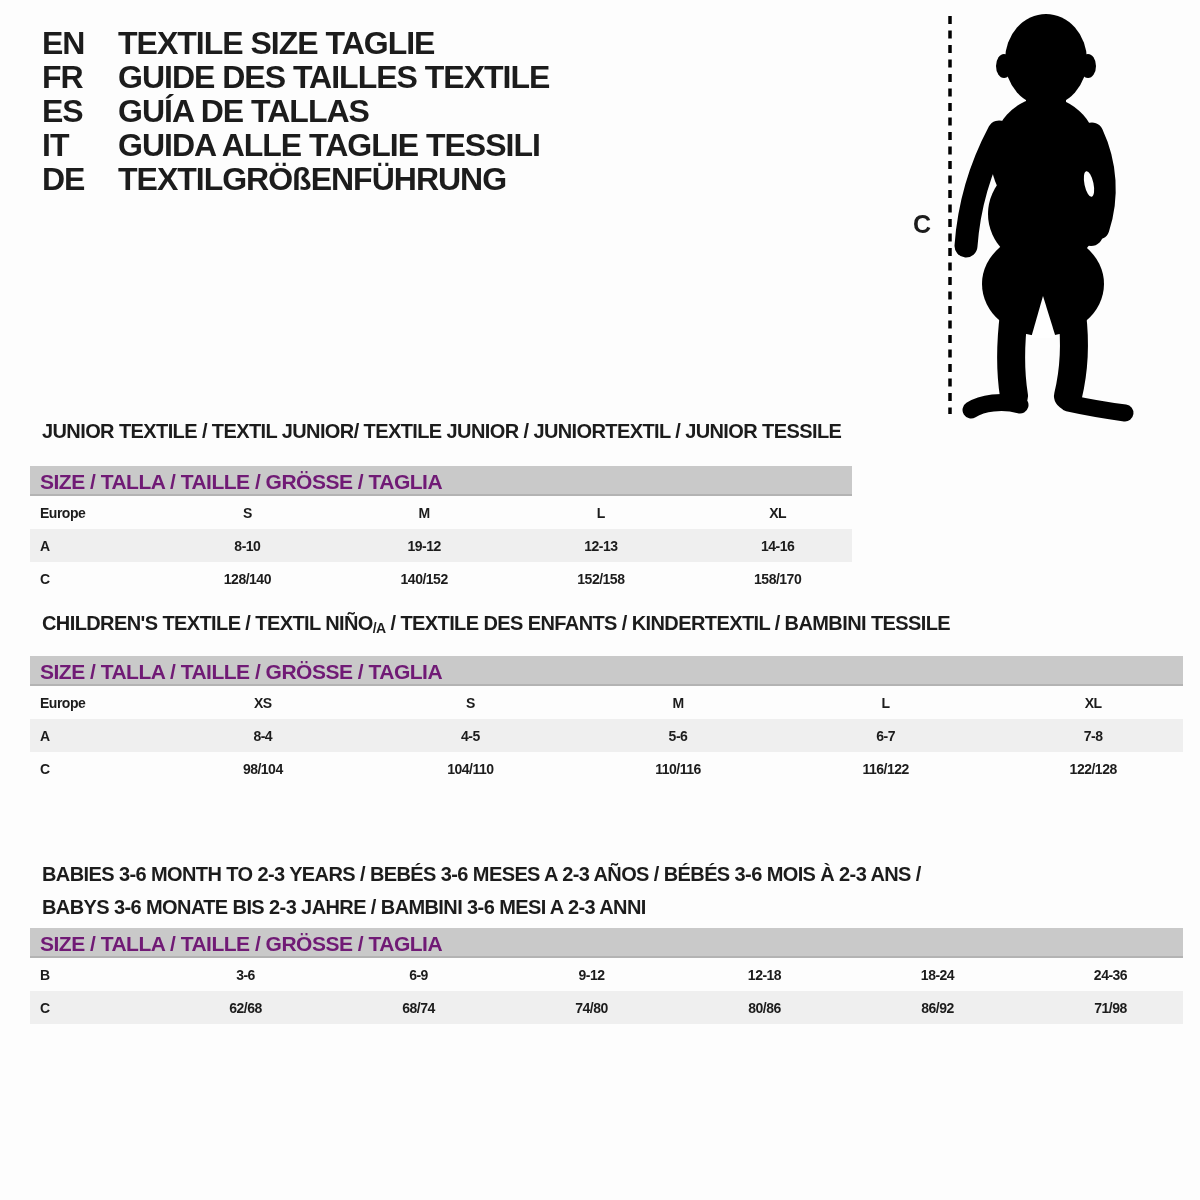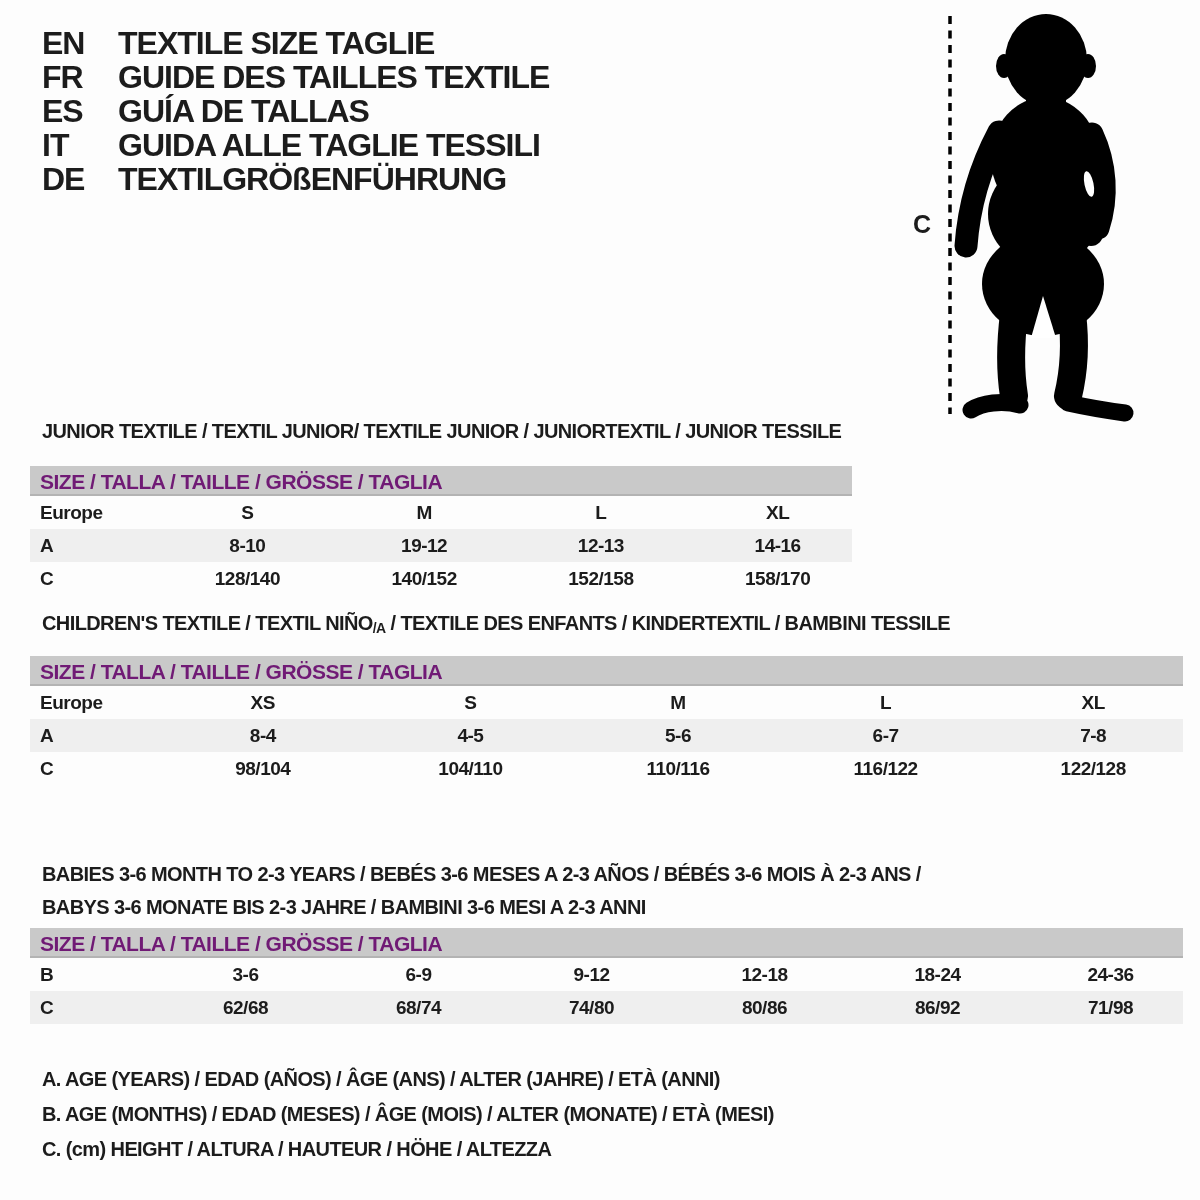--- a/index.html
+++ b/index.html
@@ -24,21 +24,21 @@
   .sec-babies{top:846px;width:1153px;}
   .sec-heading{padding:12px 0 0 12px;font-size:20px;font-weight:700;letter-spacing:-0.6px;line-height:22px;}
   .sec-babies .sec-heading{line-height:33px;}
   .sub{font-size:14px;position:relative;top:3px;font-weight:700;}
 
   .bar{height:30px;background:var(--header_bar,#c9c9c9);border-bottom:2px solid #b3b3b3;
        display:flex;align-items:flex-end;padding-left:10px;box-sizing:border-box;
        font-size:21px;font-weight:700;letter-spacing:-0.5px;color:#701a75;}
   .bar-m24{margin-top:24px;} .bar-m20{margin-top:20px;} .bar-m4{margin-top:4px;}
 
-  .trow{display:flex;height:33px;align-items:center;font-size:19px;font-weight:700;letter-spacing:-0.5px;gap:28px;}
+  .trow{display:flex;height:33px;align-items:center;font-size:14px;font-weight:700;letter-spacing:-0.5px;gap:28px;}
   .trow .lbl{flex:0 0 115px;width:115px;padding-left:10px;box-sizing:border-box;text-align:left;}
   .trow .cell{flex:1;text-align:center;}
   .shade{background:var(--row_shade,#efefef);}
 
   
   .legend{position:absolute;left:42px;top:1062px;font-size:20px;font-weight:700;letter-spacing:-0.6px;line-height:35px;}
 </style>
 </head>
 <body>
 
@@ -178,19 +178,14 @@
       <div class="lbl">C</div>
       <div class="cell">62/68</div>
       <div class="cell">68/74</div>
       <div class="cell">74/80</div>
       <div class="cell">80/86</div>
       <div class="cell">86/92</div>
       <div class="cell">71/98</div>
     </div>
   </div>
 
-  <div class="legend">
-    <div>A. AGE (YEARS) / EDAD (AÑOS) / ÂGE (ANS) / ALTER (JAHRE) / ETÀ (ANNI)</div>
-    <div>B. AGE (MONTHS) / EDAD (MESES) / ÂGE (MOIS) / ALTER (MONATE) / ETÀ (MESI)</div>
-    <div>C. (cm) HEIGHT / ALTURA / HAUTEUR / HÖHE / ALTEZZA</div>
-  </div>
 
 </div>
 
 </body></html>

